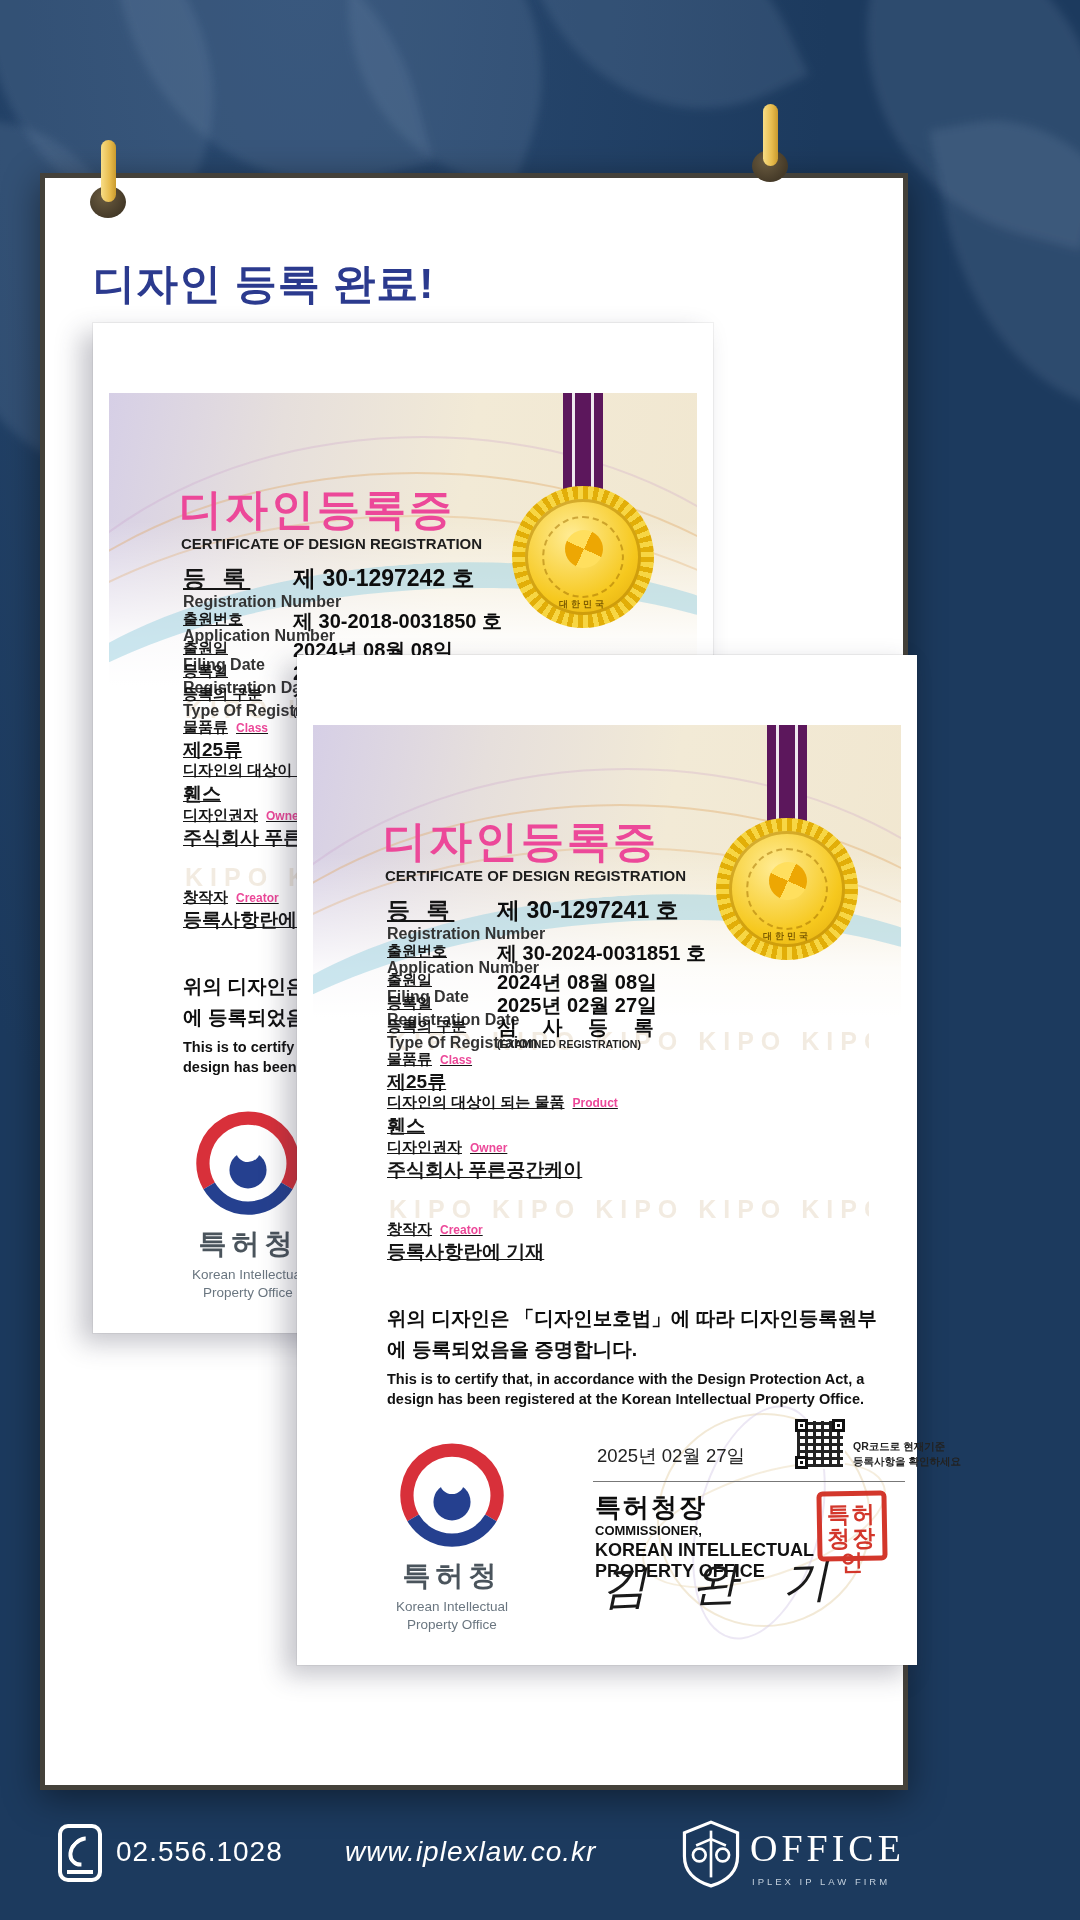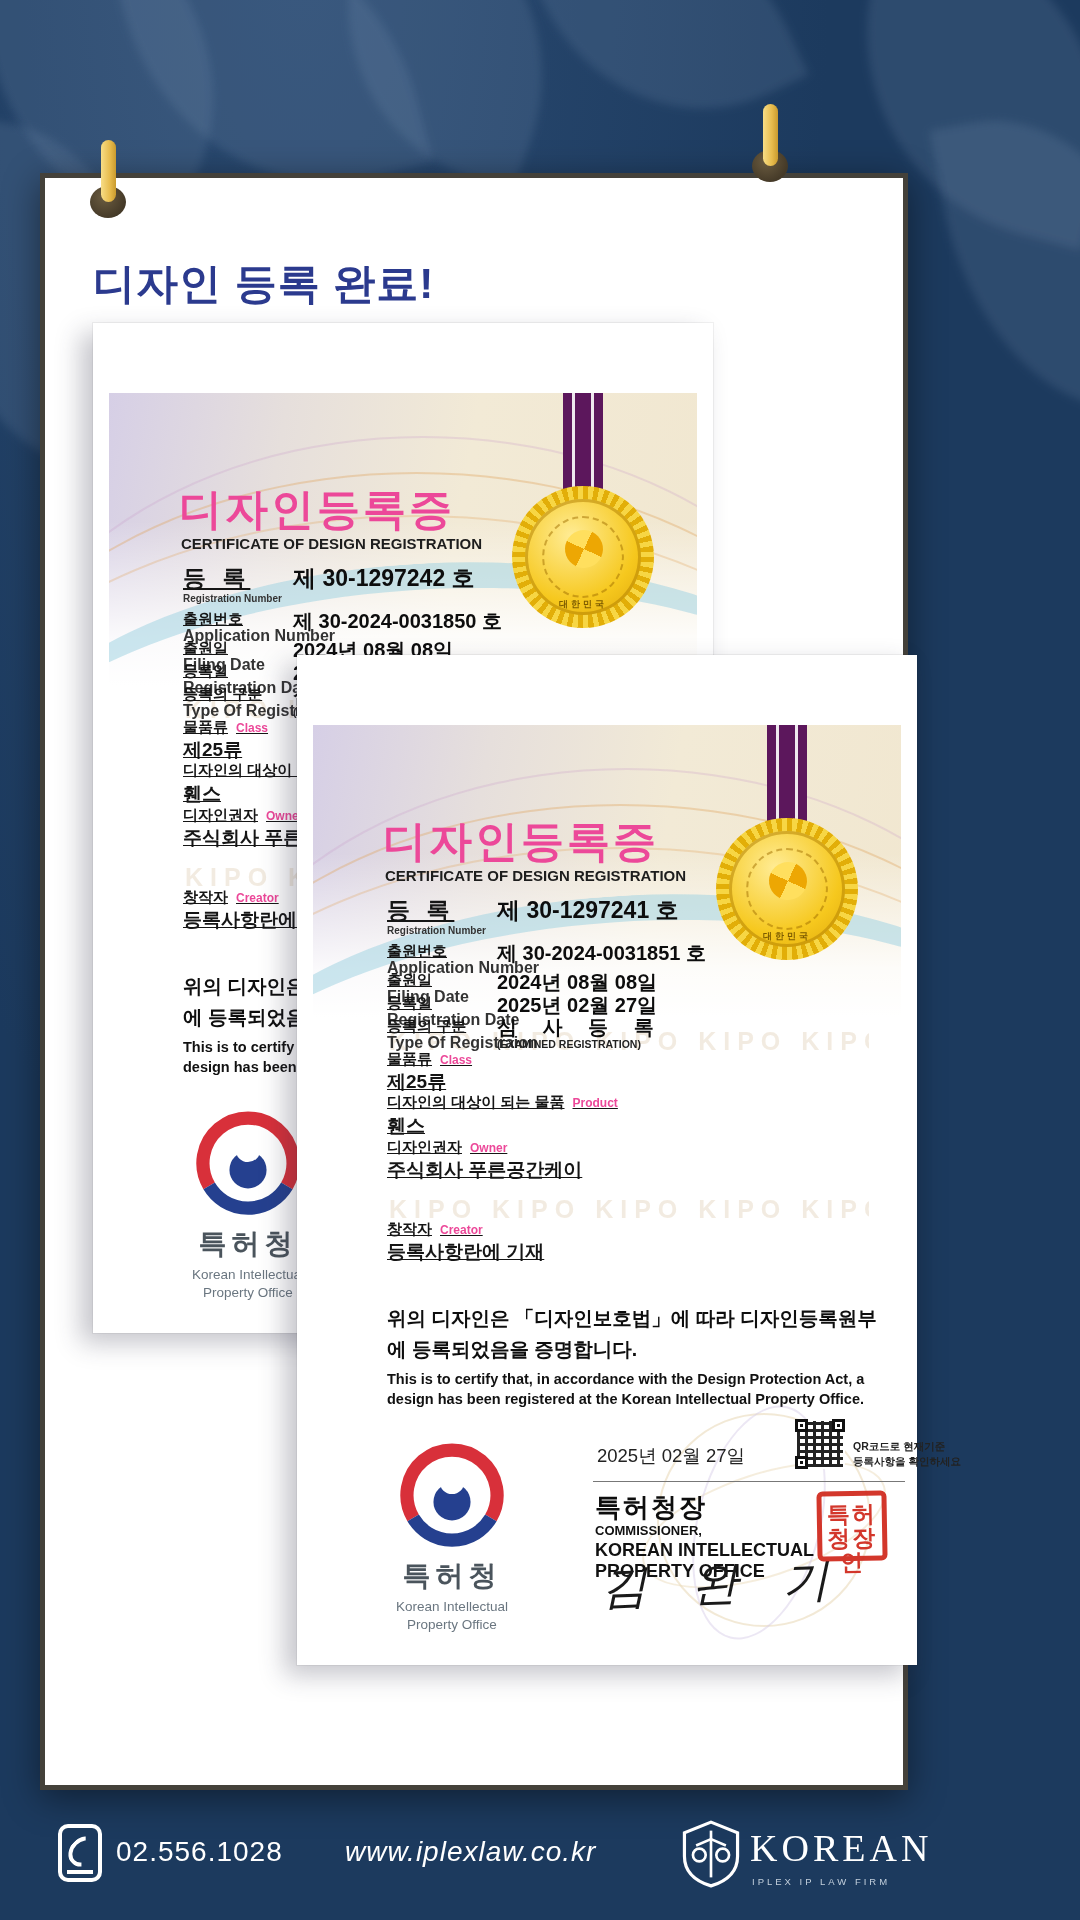--- a/index.html
+++ b/index.html
@@ -74,21 +74,21 @@
   .medal-txt{position:absolute;bottom:17px;width:100%;text-align:center;
     font-size:9px;font-weight:bold;color:#7d5c00;letter-spacing:3px;}
 
   .c-title{position:absolute;left:86px;top:158px;margin:0;font-size:43px;font-weight:900;
     letter-spacing:3px;color:#ec4899;}
   .c-sub{position:absolute;left:88px;top:212px;font-size:15px;font-weight:700;color:#1d1d1d;}
 
   .lab{position:absolute;left:90px;font-weight:700;font-size:15px;color:#151515;white-space:nowrap;text-decoration:underline;}
   .lab.big{font-size:23px;letter-spacing:5px;}
   .sub{position:absolute;left:90px;font-size:16px;font-weight:600;color:#333;white-space:nowrap;}
-  .sub.big{font-size:10px;}
+  .sub.big{font-size:16px;}
   .val{position:absolute;left:200px;font-weight:700;font-size:20px;color:#0d0d0d;white-space:nowrap;}
   .val.big{font-size:23px;}
   .val.spread{letter-spacing:10px;}
   .valsub{position:absolute;left:200px;font-size:10.5px;font-weight:700;color:#222;white-space:nowrap;}
   .inline-en{font-size:12px;color:#ec4899;font-weight:600;margin-left:8px;}
 
   .stmt-ko{position:absolute;left:90px;top:648px;width:505px;margin:0;font-size:19.5px;
     font-weight:700;line-height:31px;color:#0e0e0e;}
   .stmt-en{position:absolute;left:90px;top:714px;width:505px;margin:0;font-size:14.5px;
     font-weight:700;line-height:20px;color:#111;}
@@ -173,21 +173,21 @@
 
       <h2 class="c-title">디자인등록증</h2>
       <div class="c-sub">CERTIFICATE  OF  DESIGN  REGISTRATION</div>
 
       <div class="lab big" style="top:240px">등 록</div>
       <div class="sub big" style="top:270px">Registration  Number</div>
       <div class="val big" style="top:240px">제 30-1297242 호</div>
 
       <div class="lab" style="top:287px">출원번호</div>
       <div class="sub" style="top:304px">Application  Number</div>
-      <div class="val" style="top:285px">제 30-2024-0031850 호</div>
+      <div class="val" style="top:285px">제 30-2018-0031850 호</div>
 
       <div class="lab" style="top:316px">출원일</div>
       <div class="sub" style="top:333px">Filing  Date</div>
       <div class="val" style="top:314px">2024년  08월  08일</div>
 
       <div class="lab" style="top:339px">등록일</div>
       <div class="sub" style="top:356px">Registration  Date</div>
       <div class="val" style="top:337px">2025년  02월  27일</div>
 
       <div class="lab" style="top:362px">등록의 구분</div>
@@ -369,17 +369,17 @@
     <div class="phone-number">02.556.1028</div>
     <div class="website">www.iplexlaw.co.kr</div>
     <div class="brand">
       <svg class="brand-shield" width="58" height="68" viewBox="0 0 54 64">
         <path d="M27 2 L52 12 V34 C52 50 40 58 27 62 C14 58 2 50 2 34 V12 Z" fill="none" stroke="#ffffff" stroke-width="3"></path>
         <path d="M27 10 V54" stroke="#ffffff" stroke-width="2.5"></path>
         <path d="M13 24 L27 18 L41 24" fill="none" stroke="#ffffff" stroke-width="2.5"></path>
         <circle cx="16" cy="33" r="6" fill="none" stroke="#ffffff" stroke-width="2.5"></circle>
         <circle cx="38" cy="33" r="6" fill="none" stroke="#ffffff" stroke-width="2.5"></circle>
       </svg>
-      <div class="brand-name">KOREAN</div>
+      <div class="brand-name">OFFICE</div>
       <div class="brand-tagline">IPLEX IP LAW FIRM</div>
     </div>
   </div>
 </div>
 
 </body></html>

